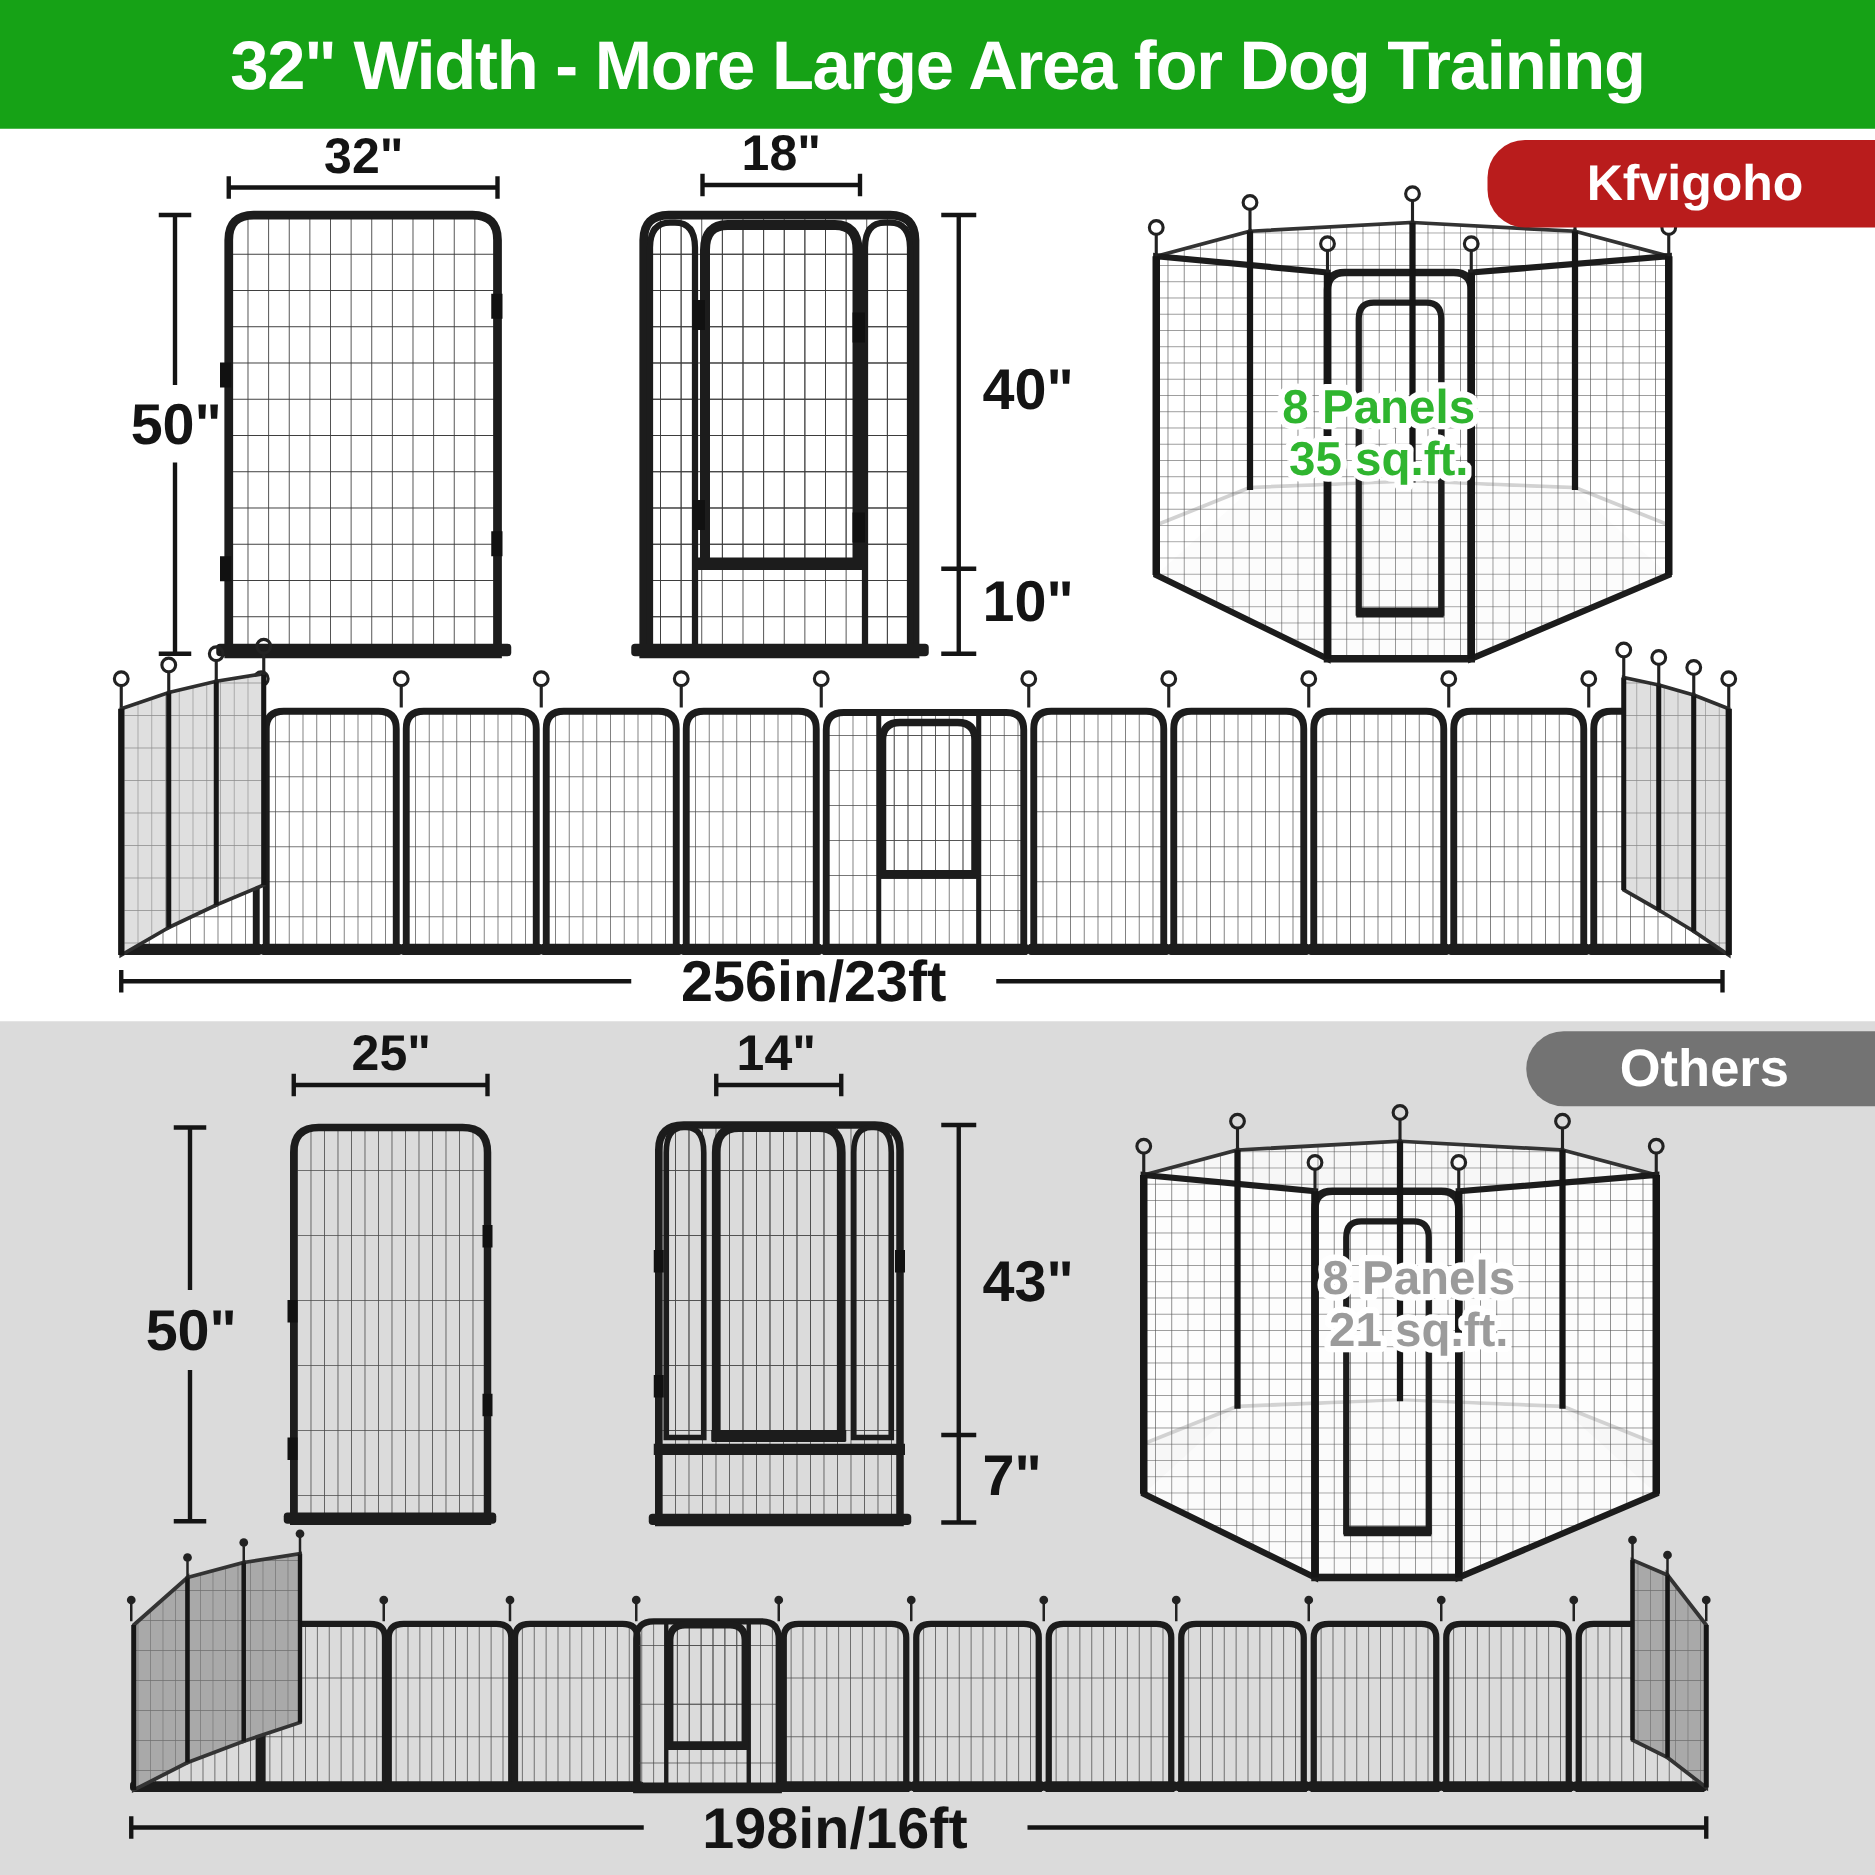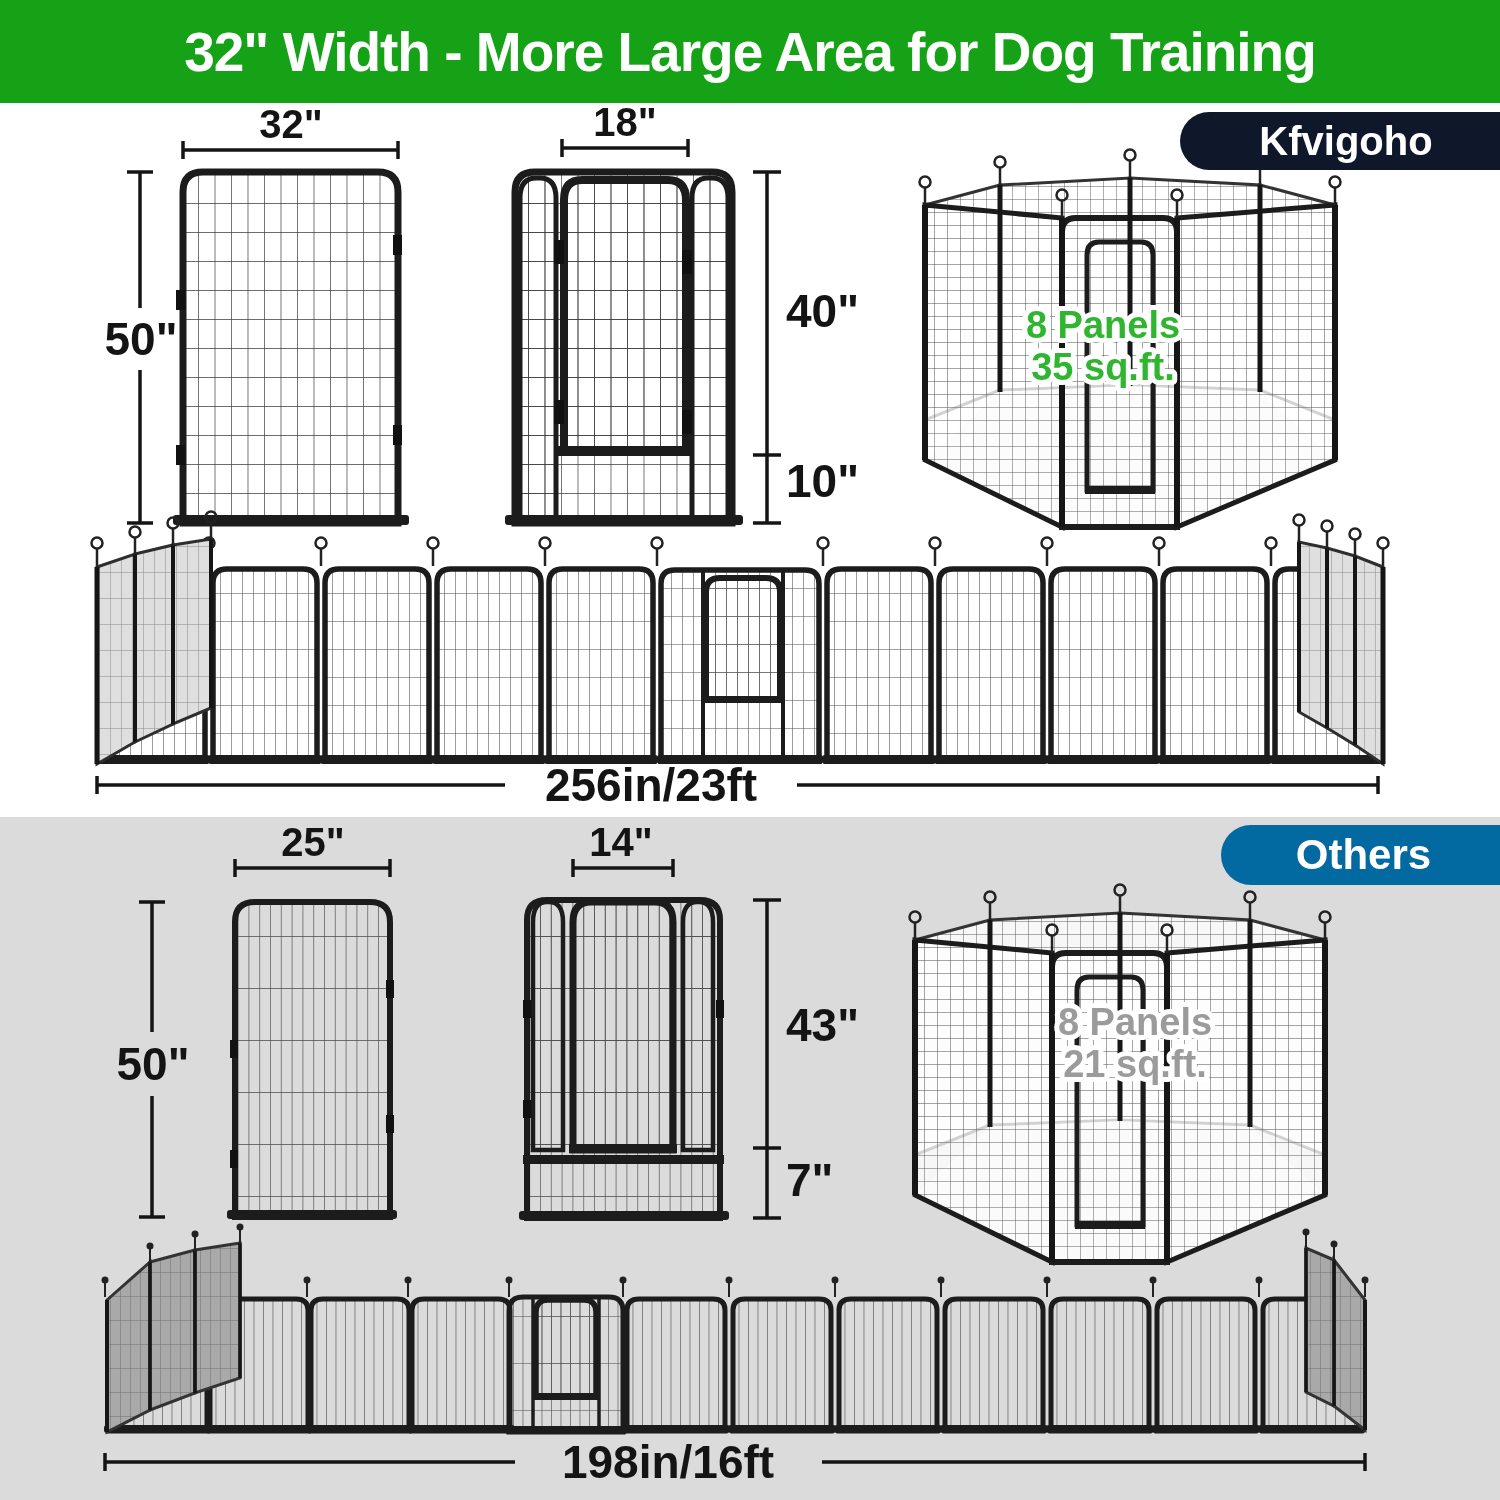--- a/index.html
+++ b/index.html
@@ -4,23 +4,23 @@
 <style>
   html,body{margin:0;padding:0;background:#fff;}
   .canvas{position:relative;width:1500px;height:1500px;overflow:hidden;background:#ffffff;
           font-family:"Liberation Sans","DejaVu Sans",sans-serif;}
   .layer{position:absolute;left:0;top:0;}
   .header{position:absolute;left:0;top:0;width:1500px;height:103px;background:#16A216;
           display:flex;align-items:center;justify-content:center;z-index:3;}
   .header span{color:#fff;font-size:55px;font-weight:700;letter-spacing:-1px;white-space:nowrap;}
   .badge{position:absolute;right:0;display:flex;align-items:center;justify-content:center;
          color:#fff;font-weight:700;z-index:3;}
-  .brand{top:112px;height:58px;min-width:248px;background:#0f172a;border-radius:30px 0 0 30px;
-         font-size:40px;padding:0 30px 0 42px;}
-  .others{top:825px;height:60px;min-width:205px;background:#0369a1;border-radius:31px 0 0 31px;
+  .brand{top:112px;height:70px;min-width:248px;background:#b91c1c;border-radius:30px 0 0 30px;
+         font-size:40px;padding:0 20px 0 42px;}
+  .others{top:825px;height:60px;min-width:205px;background:#737373;border-radius:31px 0 0 31px;
           font-size:42px;padding:0 34px 0 40px;}
   svg text{font-family:"Liberation Sans","DejaVu Sans",sans-serif;font-weight:700;}
   .dimtxt{fill:#141414;}
   .hl-green{fill:#2FB52F;stroke:#ffffff;stroke-width:10px;paint-order:stroke;stroke-linejoin:round;}
   .hl-gray{fill:#9B9B9B;stroke:#ffffff;stroke-width:10px;paint-order:stroke;stroke-linejoin:round;}
 </style>
 </head>
 <body>
 
 <div class="canvas">

